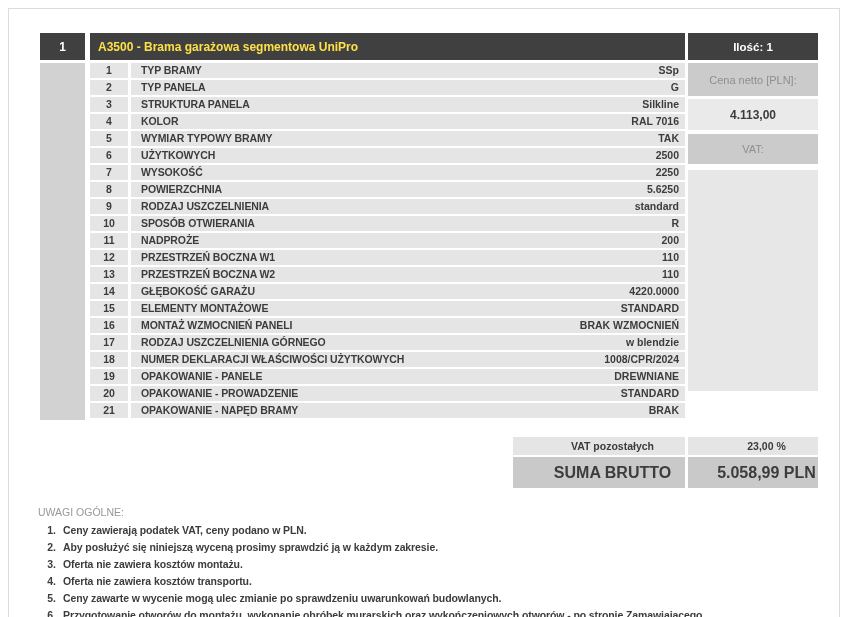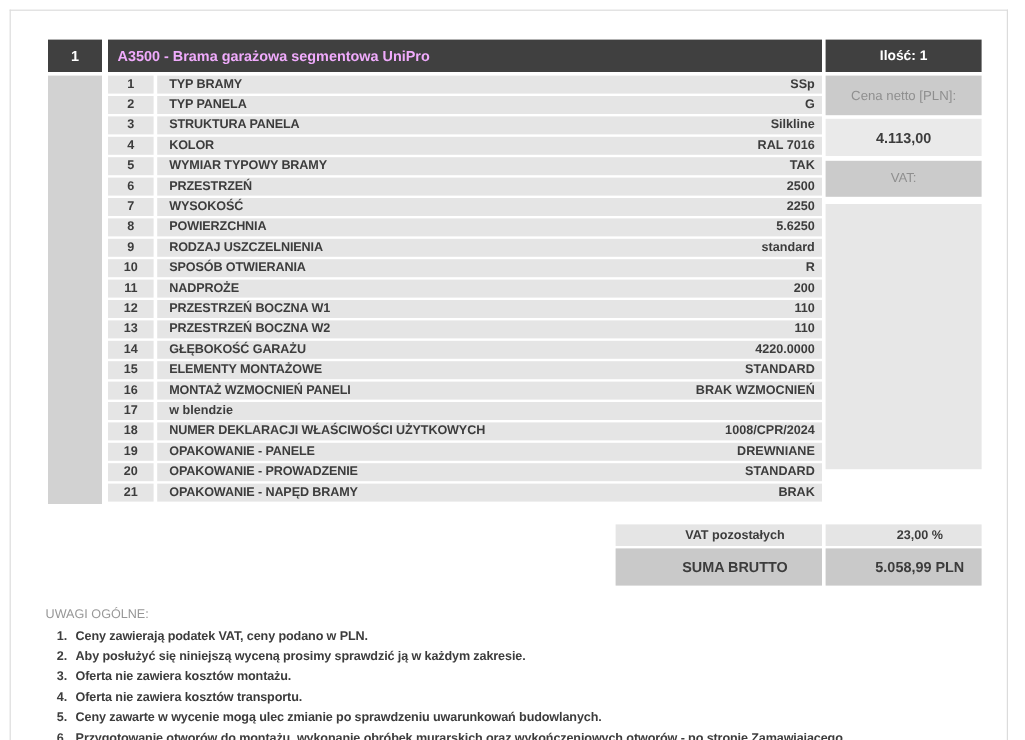--- a/index.html
+++ b/index.html
@@ -8,21 +8,21 @@
   .frame{position:absolute;left:8px;top:8px;width:830px;height:620px;
          border-top:1px solid var(--frame,#dcdcdc);
          border-left:1px solid var(--frame,#dcdcdc);
          border-right:1px solid var(--frame,#dcdcdc);}
 
   
   .doc-table{position:absolute;left:40px;top:33px;width:778px;}
   .hdr-row{display:flex;height:27px;}
   .hdr-index{width:45px;background:var(--dark,#404040);color:#fff;font-weight:bold;
              font-size:12px;display:flex;align-items:center;justify-content:center;margin-right:5px;}
-  .hdr-title{width:595px;background:var(--dark,#404040);color:#f0abfc;font-weight:bold;
+  .hdr-title{width:595px;background:var(--dark,#404040);color:#fde047;font-weight:bold;
              font-size:12px;display:flex;align-items:center;padding-left:8px;box-sizing:border-box;margin-right:3px;}
   .hdr-qty{width:130px;background:var(--dark,#404040);color:#fff;font-weight:bold;
            font-size:11.5px;display:flex;align-items:center;justify-content:center;}
 
   .body-row{display:flex;margin-top:3px;}
   .left-strip{width:45px;height:357px;background:var(--strip,#d2d2d2);margin-right:5px;}
   .spec-col{width:595px;}
   .spec-row{display:flex;height:15px;margin-bottom:2px;font-size:10.5px;font-weight:bold;line-height:15px;}
   .spec-no{width:38px;background:var(--row-bg,#e5e5e5);text-align:center;margin-right:3px;}
   .spec-main{flex:1;background:var(--row-bg,#e5e5e5);display:flex;justify-content:space-between;
@@ -39,21 +39,21 @@
   .pbox.val{height:31px;background:var(--value-box,#eaeaea);font-weight:bold;font-size:12px;margin-bottom:4px;}
   .pbox.filler{flex:1;background:var(--filler,#e7e7e7);margin-top:3px;}
 
   
   .summary{position:absolute;left:513px;top:437px;width:305px;}
   .sum-row{display:flex;margin-bottom:2px;}
   .sum-row .cell{display:flex;align-items:center;justify-content:center;box-sizing:border-box;padding-left:27px;}
   .sum-label{width:172px;margin-right:3px;}
   .sum-value{width:130px;}
   .sum-vat .cell{height:18px;background:var(--row-bg,#e5e5e5);font-weight:bold;font-size:10.5px;}
-  .sum-total .cell{height:31px;background:var(--sum-bg,#c9c9c9);font-weight:bold;font-size:12px;}
+  .sum-total .cell{height:31px;background:var(--sum-bg,#c9c9c9);font-weight:bold;font-size:16px;}
 
   
   .notes{position:absolute;left:38px;top:506px;width:792px;}
   .notes-heading{color:var(--muted2,#979797);font-size:10.5px;margin-bottom:4px;}
   .note-item{display:flex;font-size:10.5px;font-weight:bold;line-height:17px;}
   .note-no{width:18px;text-align:right;margin-right:7px;flex:none;}
   .note-text{letter-spacing:-0.1px;}
 </style>
 </head>
 <body>
@@ -103,21 +103,21 @@
           <div class="spec-row">
     <div class="spec-no">5</div>
     <div class="spec-main">
       <span class="spec-label">WYMIAR TYPOWY BRAMY</span>
       <span class="spec-value">TAK</span>
     </div>
   </div>
           <div class="spec-row">
     <div class="spec-no">6</div>
     <div class="spec-main">
-      <span class="spec-label">PRZESTRZEŃ</span>
+      <span class="spec-label">UŻYTKOWYCH</span>
       <span class="spec-value">2500</span>
     </div>
   </div>
           <div class="spec-row">
     <div class="spec-no">7</div>
     <div class="spec-main">
       <span class="spec-label">WYSOKOŚĆ</span>
       <span class="spec-value">2250</span>
     </div>
   </div>
@@ -180,20 +180,21 @@
           <div class="spec-row">
     <div class="spec-no">16</div>
     <div class="spec-main">
       <span class="spec-label">MONTAŻ WZMOCNIEŃ PANELI</span>
       <span class="spec-value">BRAK WZMOCNIEŃ</span>
     </div>
   </div>
           <div class="spec-row">
     <div class="spec-no">17</div>
     <div class="spec-main">
+      <span class="spec-label">RODZAJ USZCZELNIENIA GÓRNEGO</span>
       <span class="spec-value">w blendzie</span>
     </div>
   </div>
           <div class="spec-row">
     <div class="spec-no">18</div>
     <div class="spec-main">
       <span class="spec-label">NUMER DEKLARACJI WŁAŚCIWOŚCI UŻYTKOWYCH</span>
       <span class="spec-value">1008/CPR/2024</span>
     </div>
   </div>

